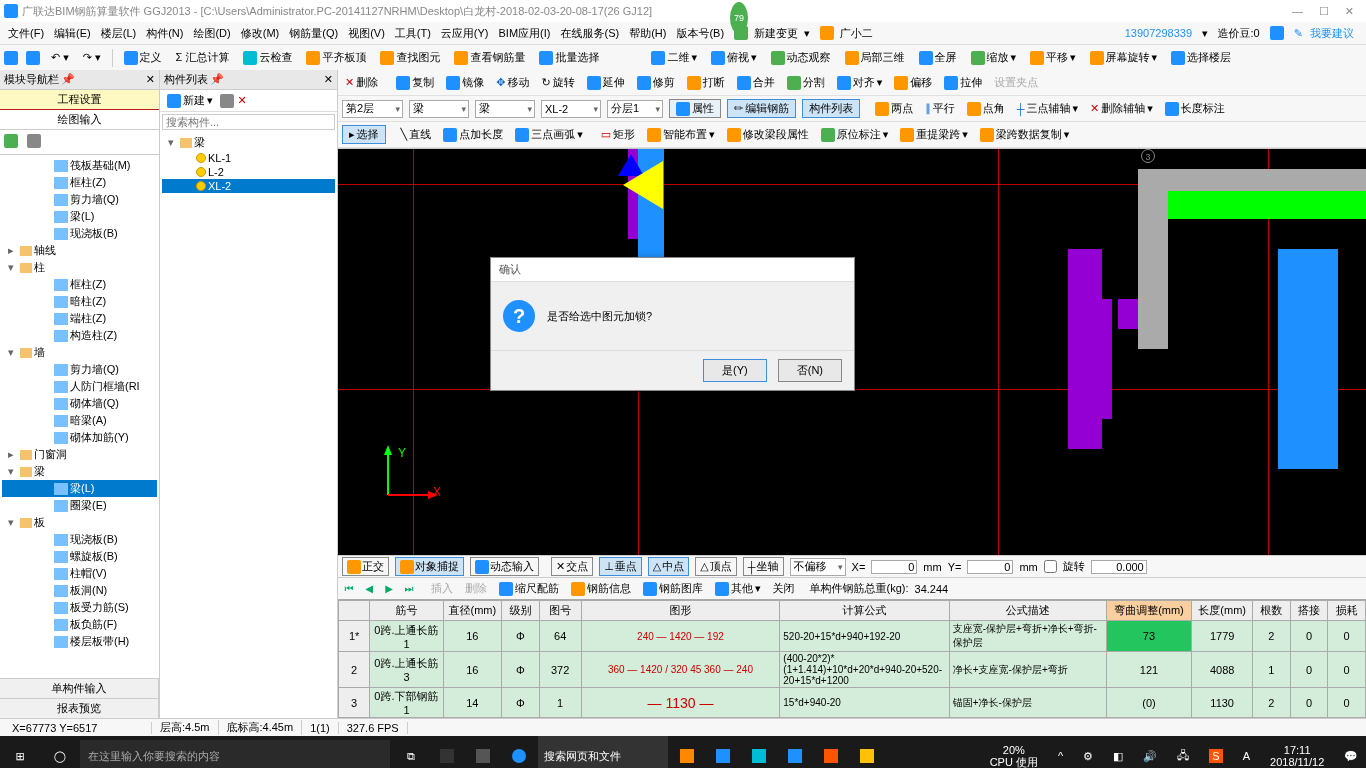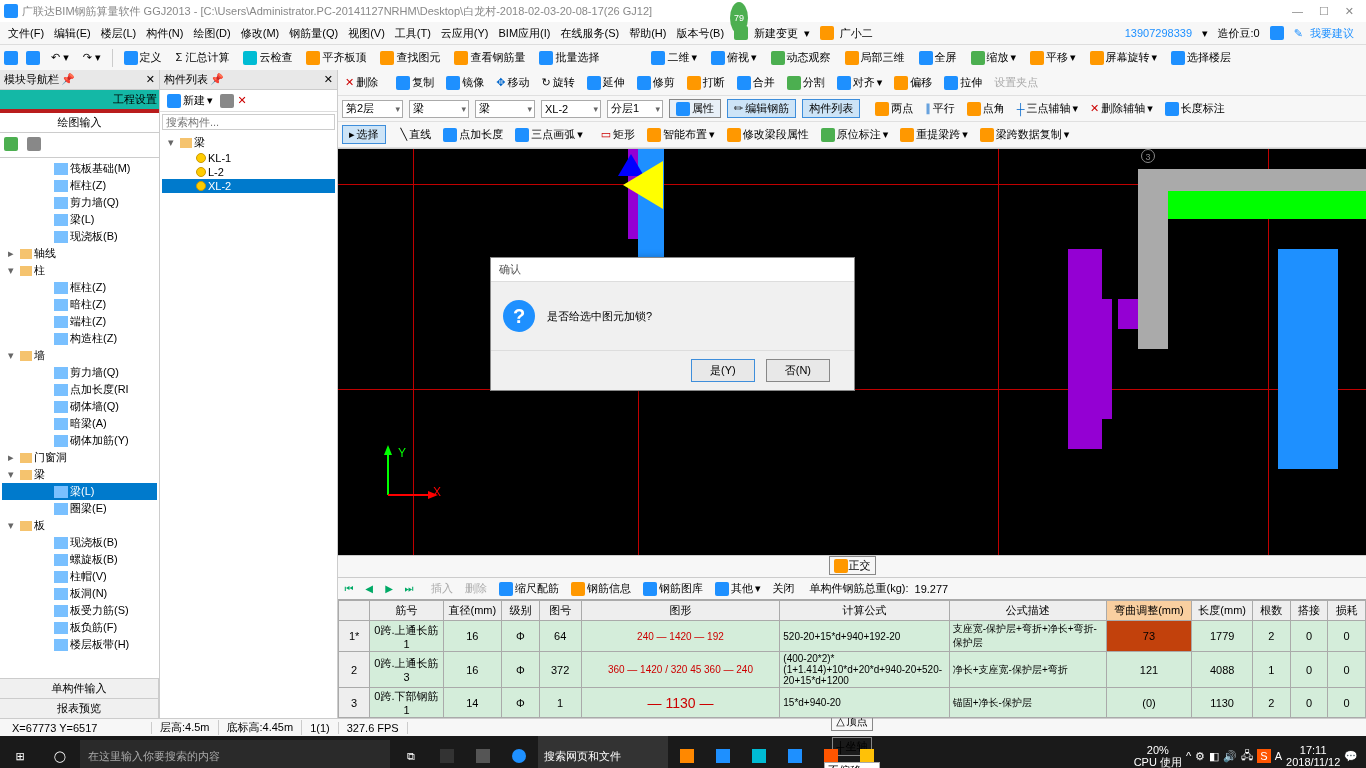--- a/index.html
+++ b/index.html
@@ -49,48 +49,48 @@
 .btn-mode.active { background: #cde4f7; border-color: #3e8edb; }
 .canvas { flex: 1; background: #000; position: relative; overflow: hidden; }
 .grid-ln-h { position: absolute; height: 1px; background: #c00000; left: 0; right: 0; }
 .grid-ln-v { position: absolute; width: 1px; background: #c00000; top: 0; bottom: 0; }
 .axis-y { position: absolute; left: 390px; bottom: 60px; color: #0f0; font-size: 12px; }
 .axis-x { position: absolute; left: 430px; bottom: 75px; color: #f00; font-size: 12px; }
 .dialog { position: absolute; left: 498px; top: 273px; width: 365px; background: #f0f0f0; border: 1px solid #888; box-shadow: 2px 2px 8px rgba(0,0,0,0.4); }
 .dialog-title { background: #fff; color: #555; padding: 4px 8px; border-bottom: 1px solid #ddd; }
 .dialog-body { padding: 18px 12px; display: flex; align-items: center; gap: 12px; }
 .dialog-icon { width: 32px; height: 32px; background: #1e90ff; border-radius: 50%; color: #fff; display: flex; align-items: center; justify-content: center; font-size: 20px; font-weight: bold; }
-.dialog-foot { padding: 8px 24px; text-align: right; background: #f0f0f0; border-top: 1px solid #ddd; }
+.dialog-foot { padding: 8px 12px; text-align: right; background: #f0f0f0; border-top: 1px solid #ddd; }
 .dialog-foot button { padding: 3px 18px; margin-left: 8px; border: 1px solid #888; background: #e8e8e8; cursor: pointer; }
 .dialog-foot button.primary { border: 1px solid #3e8edb; }
-.coord-bar { height: 22px; background: #f7f7f7; border-top: 1px solid #ccc; display: flex; align-items: center; padding: 0 4px; gap: 6px; flex-direction: column; }
+.coord-bar { height: 22px; background: #f7f7f7; border-top: 1px solid #ccc; display: flex; align-items: center; padding: 0 4px; gap: 6px; }
 .coord-input { width: 46px; border: 1px solid #aaa; text-align: right; padding: 0 2px; }
 .toggle-btn { border: 1px solid #888; padding: 1px 4px; display: inline-flex; align-items: center; gap: 1px; }
 .toggle-btn.active { background: #cde4f7; border-color: #3e8edb; }
 .sub-toolbar { height: 22px; background: #f7f7f7; border-top: 1px solid #ccc; display: flex; align-items: center; padding: 0 4px; gap: 6px; }
 .nav-ico { width: 14px; height: 14px; display: inline-flex; align-items: center; justify-content: center; cursor: pointer; color: #0a6; font-size: 10px; }
 .data-grid { background: #fff; border-top: 1px solid #aaa; }
 .data-grid table { width: 100%; border-collapse: collapse; table-layout: fixed; }
 .data-grid th, .data-grid td { border: 1px solid #aaa; padding: 1px 3px; text-align: center; height: 20px; font-size: 11px; overflow: hidden; }
 .data-grid th { background: #eee; font-weight: normal; }
 .data-grid th.hl { background: #f9cfa0; }
 .data-grid td.rh { background: #eee; }
 .data-grid td.rh.sel { background: #f9cfa0; }
 .data-grid tr.data td { background: #d4edda; }
 .data-grid tr.data td.rh { background: #eee; }
-.data-grid tr.sel-row td:nth-child(9) { background: #c2410c; }
+.data-grid tr.sel-row td:nth-child(9) { background: #22c55e; }
 .statusbar { height: 18px; background: #f7f7f7; border-top: 1px solid #ccc; display: flex; align-items: center; padding: 0 4px; font-size: 11px; }
 .statusbar .cell { border-right: 1px solid #ccc; padding: 0 8px; }
 .statusbar .fill { flex: 1; padding: 0 8px; }
 .taskbar { height: 40px; background: #1a1a1a; display: flex; align-items: center; color: #fff; font-size: 11px; }
 .tb-start { width: 40px; height: 40px; display: flex; align-items: center; justify-content: center; }
 .tb-search { flex: 0 0 310px; height: 32px; background: #2a2a2a; display: flex; align-items: center; padding: 0 8px; gap: 6px; color: #aaa; }
 .tb-icons { display: flex; gap: 2px; margin-left: 4px; }
 .tb-icon { width: 34px; height: 40px; display: flex; align-items: center; justify-content: center; }
-.tb-tray { margin-left: auto; display: flex; align-items: center; gap: 4px; padding-right: 8px; }
+.tb-tray { margin-left: auto; display: flex; align-items: center; gap: 20px; padding-right: 8px; }
 .tb-time { text-align: center; font-size: 10px; line-height: 12px; }
 .bottom-tabs { display: flex; border-top: 1px solid #ccc; }
 .bottom-tabs div { flex: 1; text-align: center; padding: 2px; background: #f0f0f0; border-right: 1px solid #ccc; cursor: pointer; }
 </style>
 </head>
 <body>
 
 <div class="titlebar">
   <span class="icon-app"></span>
   <span class="title-text">广联达BIM钢筋算量软件 GGJ2013 - [C:\Users\Administrator.PC-20141127NRHM\Desktop\白龙村-2018-02-03-20-08-17(26        GJ12]</span>
@@ -186,21 +186,21 @@
 </div>
 
 <div class="main">
 
   <div class="left-panel">
     <div class="pane-title">
       <span>模块导航栏</span>
       <span>📌</span>
       <span class="close-x">✕</span>
     </div>
-    <div style="text-align:right;padding:2px;background:#14b8a6;border-bottom:4px solid #b91c1c">工程设置</div>
+    <div style="text-align:center;padding:2px;background:#fef9c3;border-bottom:1px solid #b91c1c">工程设置</div>
     <div style="text-align:center;padding:2px;background:#fff;border-bottom:1px solid #ccc">绘图输入</div>
     <div style="padding:4px;border-bottom:1px solid #ccc">
       <span class="tb-ico ico-green" style="margin-right:6px"></span>
       <span class="tb-ico ico-gray"></span>
     </div>
     <div class="tree" id="left-tree">
         <div class="tree-item l3">
           <span class="arrow"></span>
           <span class="node-ico"></span>
           <span>筏板基础(M)</span>
@@ -261,21 +261,21 @@
           <span>墙</span>
         </div>
         <div class="tree-item l3">
           <span class="arrow"></span>
           <span class="node-ico"></span>
           <span>剪力墙(Q)</span>
         </div>
         <div class="tree-item l3">
           <span class="arrow"></span>
           <span class="node-ico"></span>
-          <span>点加长度(RI</span>
+          <span>人防门框墙(RI</span>
         </div>
         <div class="tree-item l3">
           <span class="arrow"></span>
           <span class="node-ico"></span>
           <span>砌体墙(Q)</span>
         </div>
         <div class="tree-item l3">
           <span class="arrow"></span>
           <span class="node-ico"></span>
           <span>暗梁(A)</span>
@@ -601,21 +601,21 @@
       <span class="tb-btn">
           <span class="tb-ico ico-blue"></span>
           <span>钢筋图库</span>
         </span>
       <span class="tb-btn"><span class="tb-ico ico-blue"></span><span>其他</span> ▾</span>
       <span class="tb-btn">
           <span>关闭</span>
         </span>
       <span class="sep"></span>
       <span>单构件钢筋总重(kg):</span>
-      <span>19.277</span>
+      <span>34.244</span>
     </div>
 
     <div class="data-grid">
       <table>
         <colgroup>
             <col style="width:30px">
             <col style="width:70px">
             <col style="width:56px">
             <col style="width:36px">
             <col style="width:40px">

